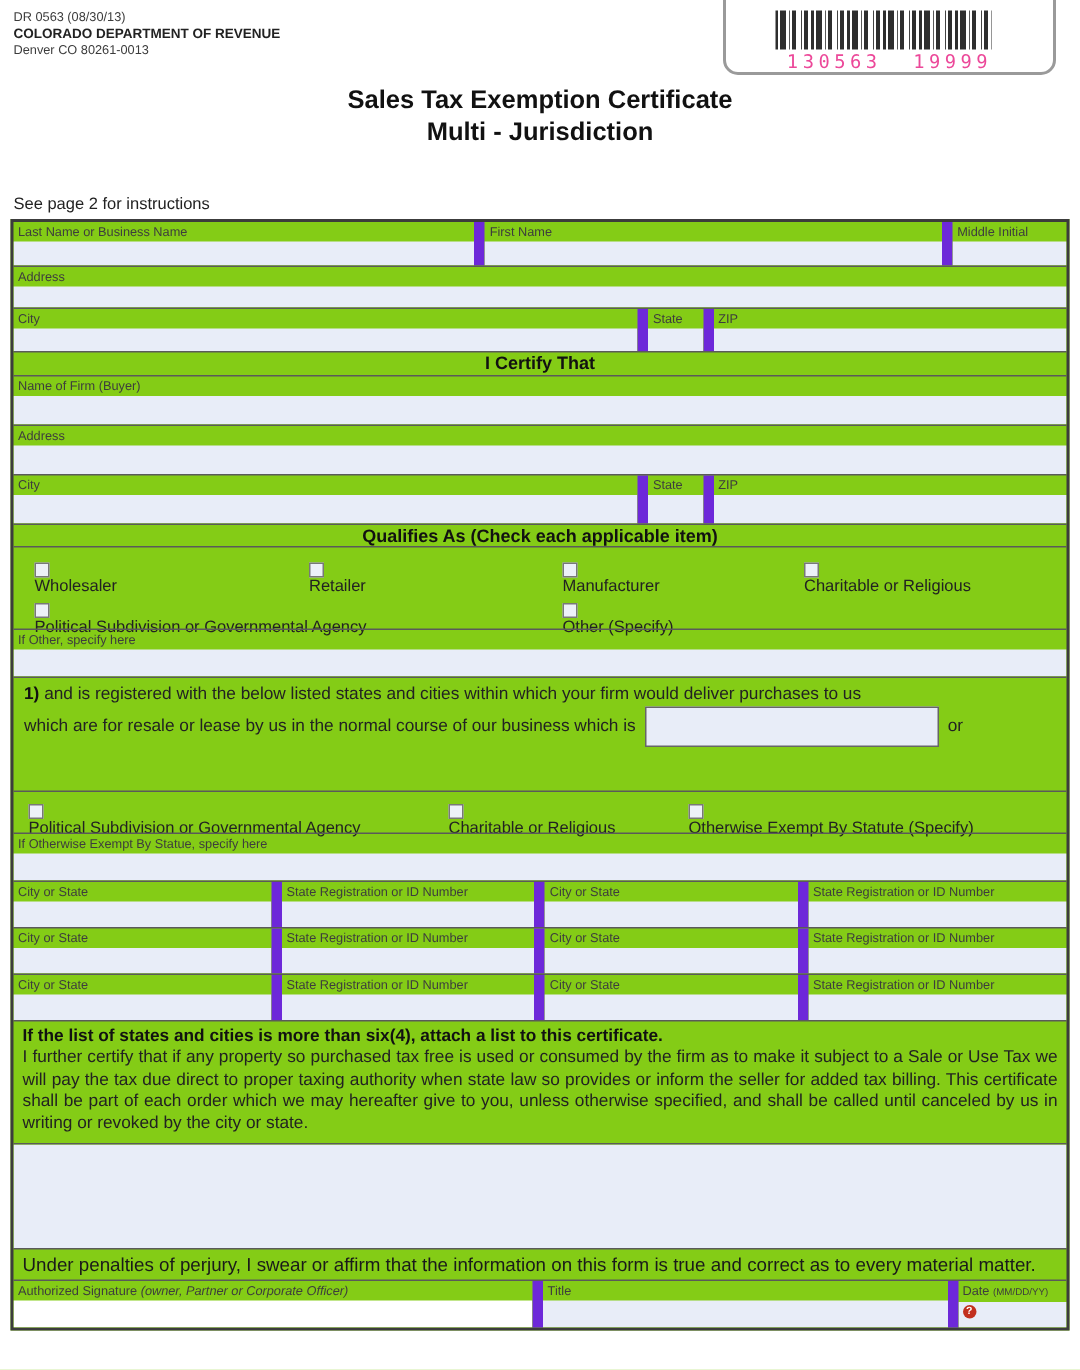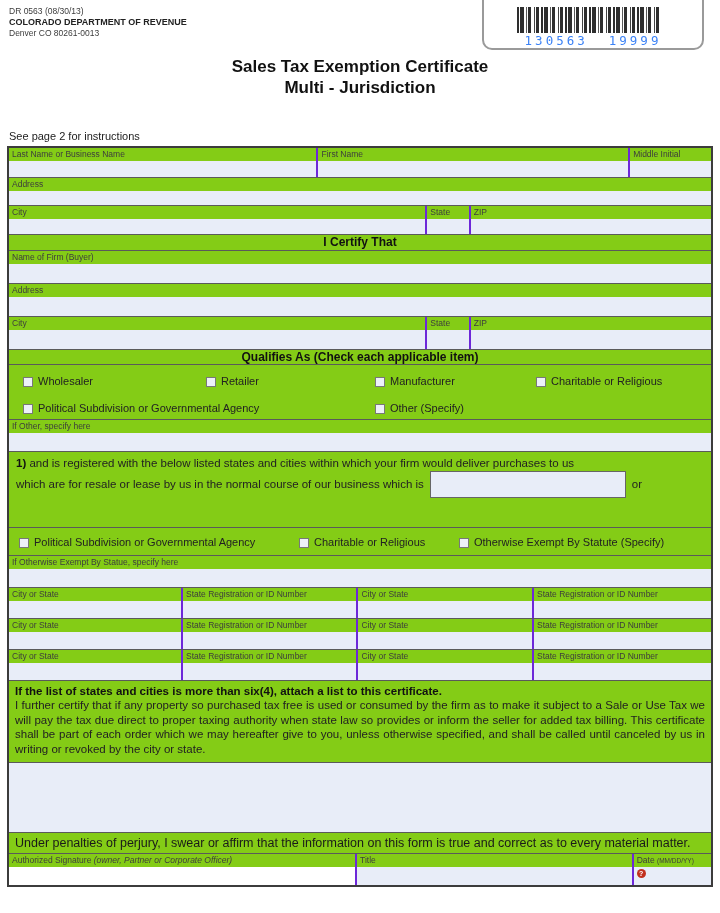--- a/index.html
+++ b/index.html
@@ -14,54 +14,54 @@
   .agency-meta .ln3 { font-size:8.5px; color:#3c3c3c; }
 
   .barcode-box { position:absolute; left:482px; top:-16px; width:222px; height:66px;
     border:2px solid #9a9a9a; border-radius:10px; background:#fff; }
   .barcode-bars { position:absolute; left:33px; top:21px; width:144px; height:26px;
     background-image:repeating-linear-gradient(90deg,
       #2e2e2e 0 2px, #fff 2px 3px, #2e2e2e 3px 7px, #fff 7px 9px,
       #5a5a5a 9px 10px, #fff 10px 11px, #2e2e2e 11px 14px, #fff 14px 17px,
       #444 17px 18px, #fff 18px 19px, #2e2e2e 19px 22px, #fff 22px 24px); }
   .barcode-digits { position:absolute; left:0; top:47px; width:100%; text-align:center;
-    font-family:"DejaVu Sans Mono", monospace; font-size:12.5px; color:#3b82f6;
+    font-family:"DejaVu Sans Mono", monospace; font-size:12.5px; color:#ec4899;
     letter-spacing:3px; white-space:pre; }
 
   .doc-title { position:absolute; left:0; top:56px; width:720px; text-align:center;
     font-size:17px; font-weight:bold; line-height:21px; color:#111; }
 
   .instructions-note { position:absolute; left:9px; top:130px; font-size:11px; color:#222; }
 
   
   .form { position:absolute; left:7px; top:146px; width:706px;
     border:2px solid #3c3c3c; background:#84cc16; }
   .row { position:relative; display:flex; border-top:1px solid #5a5a5a; }
   .row:first-child { border-top:none; }
   .cell { display:flex; flex-direction:column; overflow:hidden; }
-  .cell + .cell { border-left:2px solid #6d28d9;justify-content:center; }
+  .cell + .cell { border-left:7px solid #6d28d9;justify-content:center; }
   .lbl { font-size:8.5px; line-height:11px; color:#3d3d3d; padding:1px 3px; white-space:nowrap; }
   .fld { flex:1; background:#e8edf8; }
   .sechdr { flex:1; text-align:center; font-weight:bold; font-size:12px; color:#111;
     line-height:15px; }
 
   .h29{height:29px} .h28{height:28px} .h16{height:16px} .h33{height:33px}
   .h15{height:15px} .h55{height:55px} .h32{height:32px} .h76{height:76px}
   .h28b{height:28px} .h31{height:31px} .h82{height:82px} .h70{height:70px}
   .h21{height:21px}
 
   .w-last{width:43.8%} .w-first{width:44.4%} .w-mid{width:11.8%}
   .w-city{width:59.3%} .w-state{width:6.2%} .w-zip{width:34.5%}
   .w-t1{width:24.5%} .w-t2{width:25%} .w-t3{width:25%} .w-t4{width:25.5%}
   .w-sig{width:49.3%} .w-title{width:39.4%} .w-date{width:11.3%}
 
   .cb { display:inline-block; width:10px; height:10px; border:1px solid #787878;
     background:#edf1f8; margin-right:5px; flex:0 0 auto; }
-  .cbitem { position:absolute; display:flex; align-items:flex-end;
-    font-size:11px; color:#222; white-space:nowrap; }
+  .cbitem { position:absolute; display:flex; align-items:flex-start;
+    font-size:11px; color:#222; white-space:nowrap;flex-direction:column; }
 
   .para-block { display:block; padding:5px 7px 0 7px; font-size:11.5px; color:#222; }
   .para-line { margin-bottom:2px; }
   .para-line b { color:#111; }
   .inline-input { display:inline-block; width:196px; height:27px; background:#e8edf8;
     border:1px solid #666; vertical-align:middle; margin:0 6px; }
 
   .cert-block { display:block; padding:3px 6px; font-size:11.5px; color:#222; }
   .cert-block .bold-note { font-weight:bold; color:#111; line-height:14px; }
   .cert-block .statement { line-height:14.5px; text-align:justify; }

